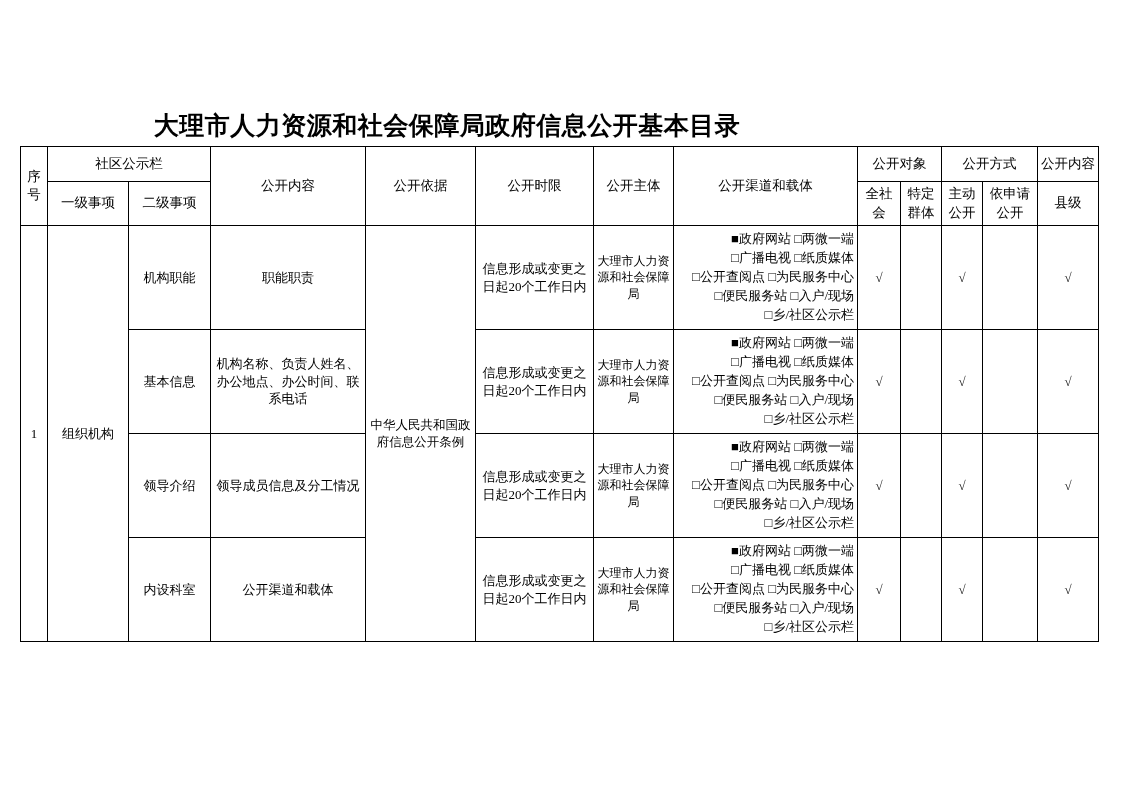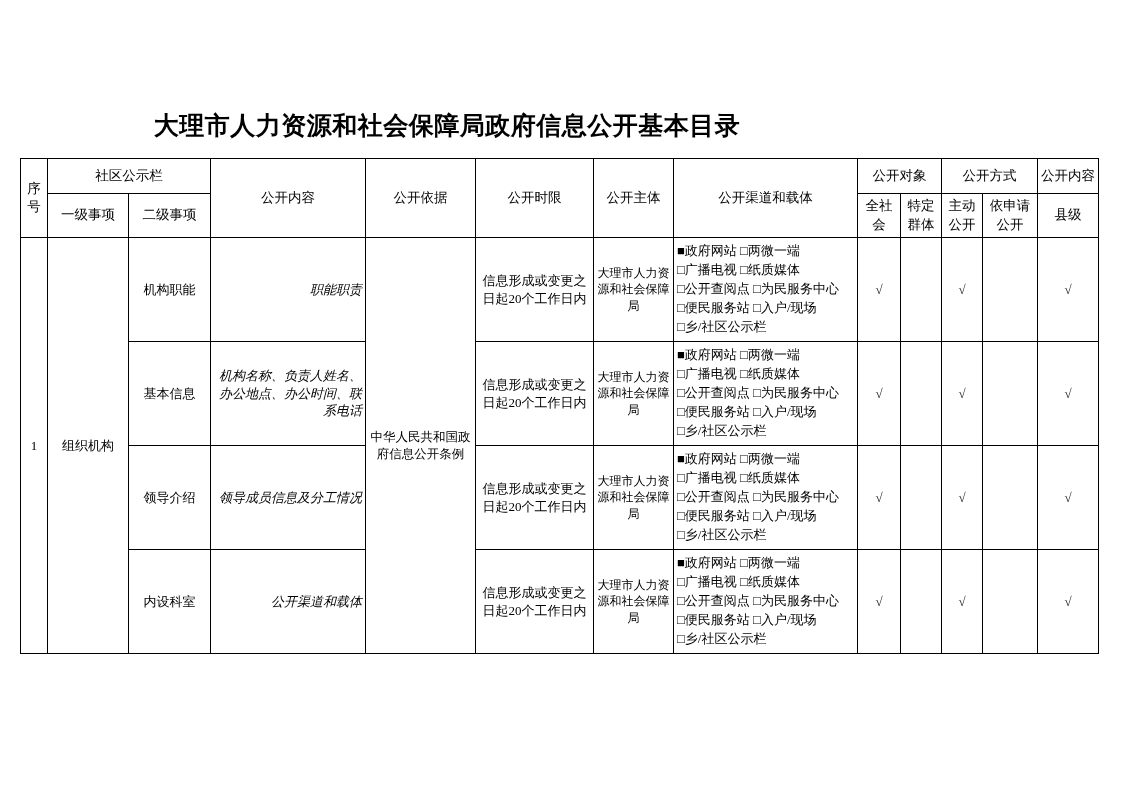--- a/index.html
+++ b/index.html
@@ -17,42 +17,42 @@
     top: 109px; left: 0;
     width: 894px;
     text-align: center;
     font-size: 25px;
     font-weight: bold;
     letter-spacing: 0.5px;
     white-space: nowrap;
   }
   table.catalog {
     position: absolute;
-    top: 158px; left: 20px;
+    top: 146px; left: 20px;
     width: 1078px;
     border-collapse: collapse;
     table-layout: fixed;
   }
   th, td {
     border: 1px solid #000;
     text-align: center;
     vertical-align: middle;
     font-weight: normal;
     font-size: 13px;
     line-height: 1.35;
     padding: 1px 3px;
     overflow: hidden;
   }
   th { font-size: 13.5px; padding: 1px; }
   thead tr.h1 { height: 35px; }
   thead tr.h2 { height: 44px; }
   tbody tr { height: 104px; }
-  td.cell-left { text-align: right; font-style: italic; }
+  td.cell-left { text-align: center; }
   td.cell-channels {
-    text-align: left;
+    text-align: right;
     white-space: pre-line;
     padding: 2px 3px;
     line-height: 1.45;
   }
   td.cell-subject { font-size: 12px; padding: 1px; margin-left: 8px; }
   td.cell-basis   { font-size: 12.5px; padding: 1px 2px; }
   td.cell-limit   { text-align: center; padding: 2px 4px; }
   td.cell-check   { font-size: 13px; color: #222; }
 </style>
 </head>

